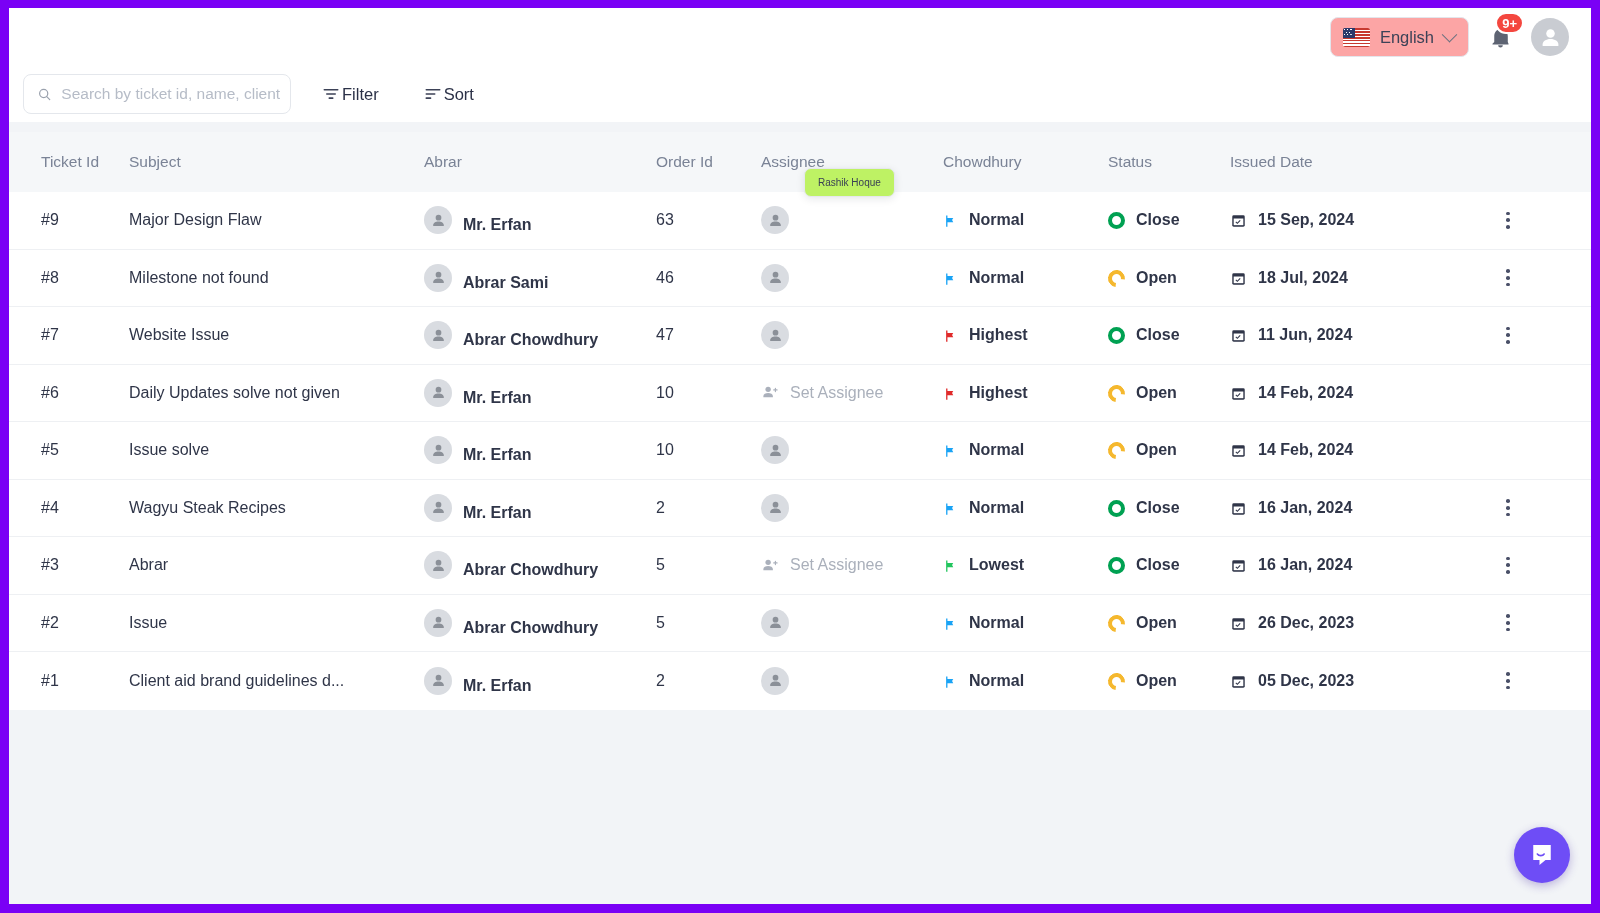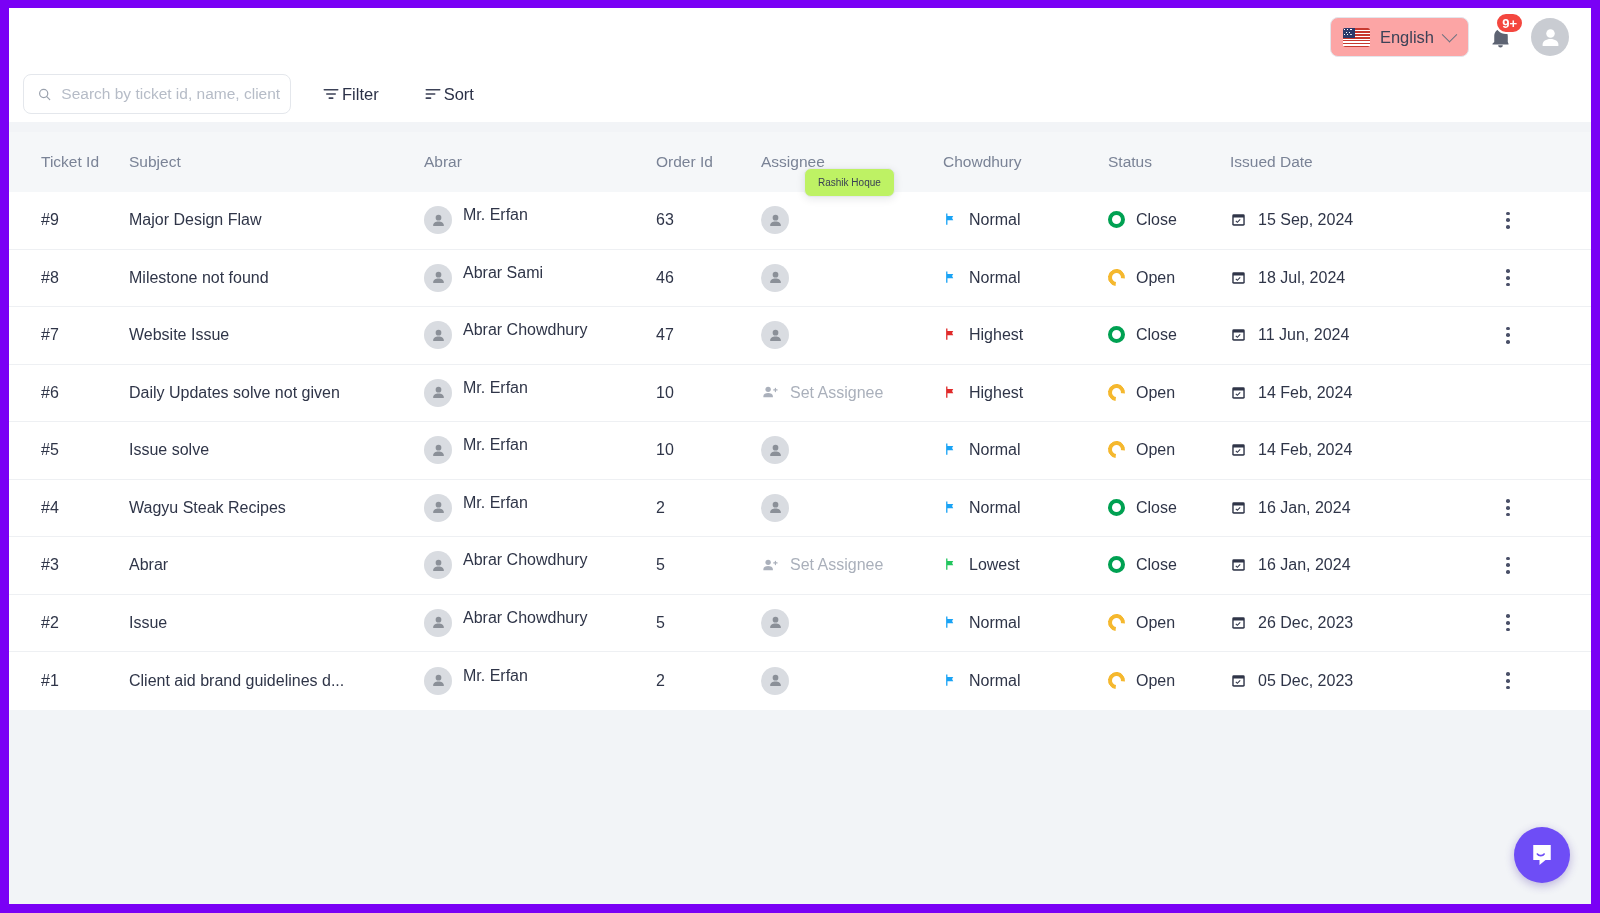--- a/index.html
+++ b/index.html
@@ -254,21 +254,21 @@
   .c-id      { width: 110px; padding-left: 32px; flex: 0 0 110px; }
   .c-subject { width: 305px; flex: 0 0 305px; padding-left: 10px;}
   .c-client  { width: 232px; flex: 0 0 232px; }
   .c-order   { width: 105px; flex: 0 0 105px; }
   .c-assignee{ width: 182px; flex: 0 0 182px; }
   .c-priority{ width: 165px; flex: 0 0 165px; }
   .c-status  { width: 122px; flex: 0 0 122px; }
   .c-date    { width: 210px; flex: 0 0 210px; }
   .c-menu    { flex: 1 1 auto; display: flex; justify-content: flex-end; padding-right: 72px; }
 
-  .cell-flex { display: flex; align-items: flex-start; gap: 11px; }
+  .cell-flex { display: flex; align-items: flex-end; gap: 11px; font-weight: bold; }
 
   .avatar-sm {
     width: 28px; height: 28px;
     border-radius: 50%;
     background: #d9dce1;
     display: flex; align-items: center; justify-content: center;
     flex: 0 0 28px;
   }
   .truncate {
     overflow: hidden; text-overflow: ellipsis; white-space: nowrap;

